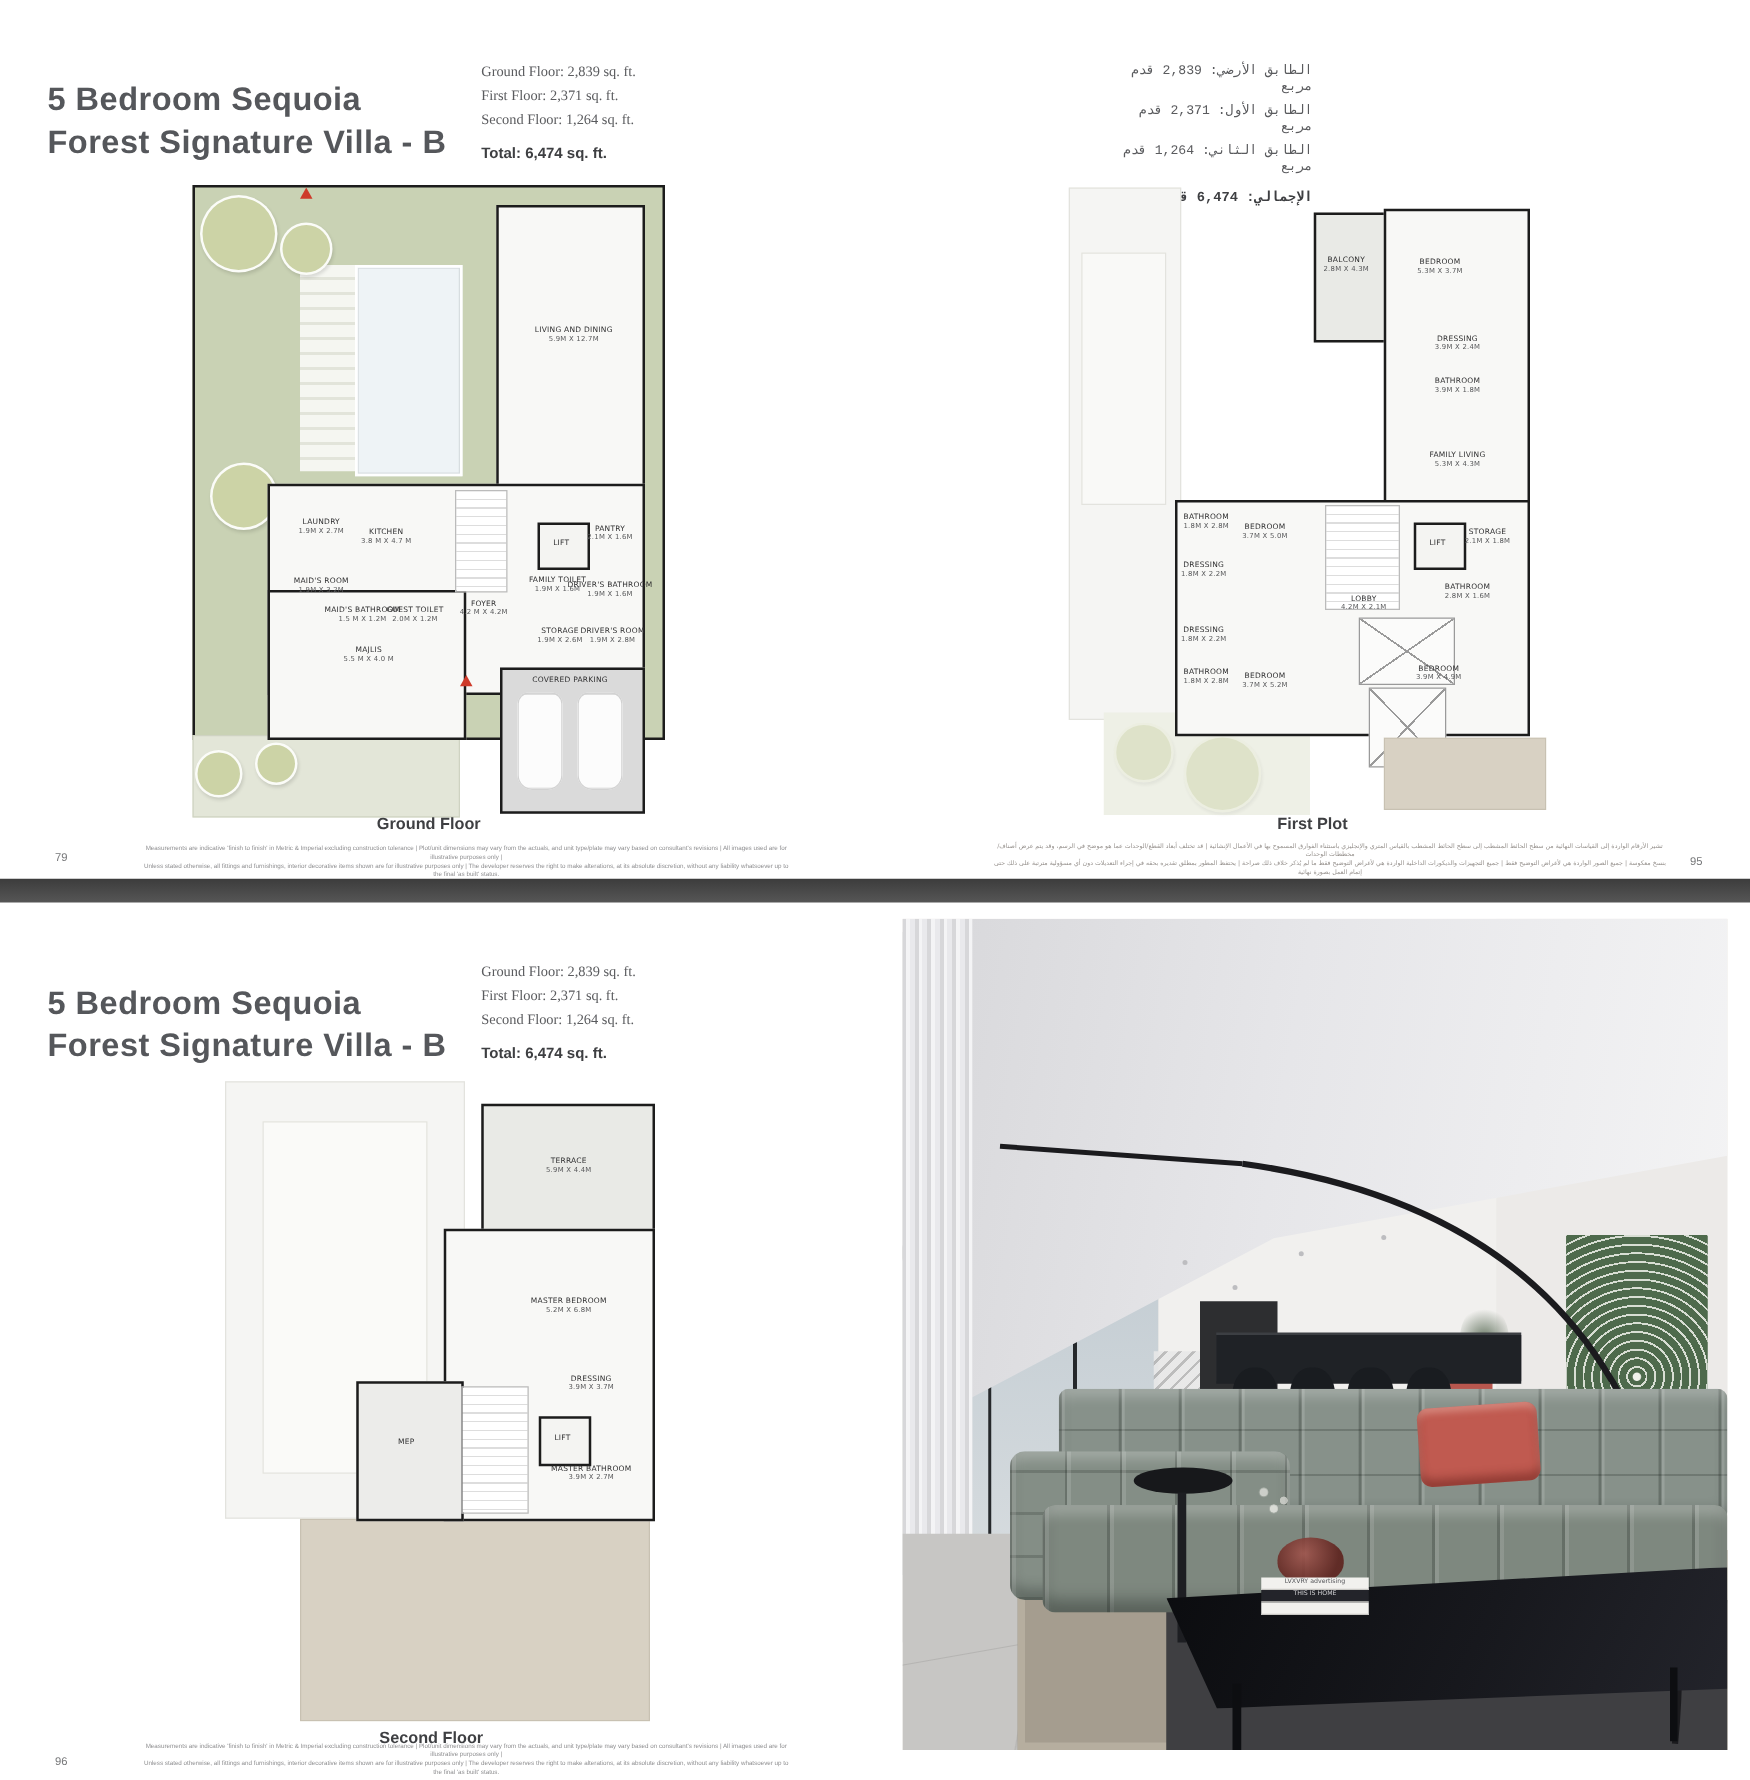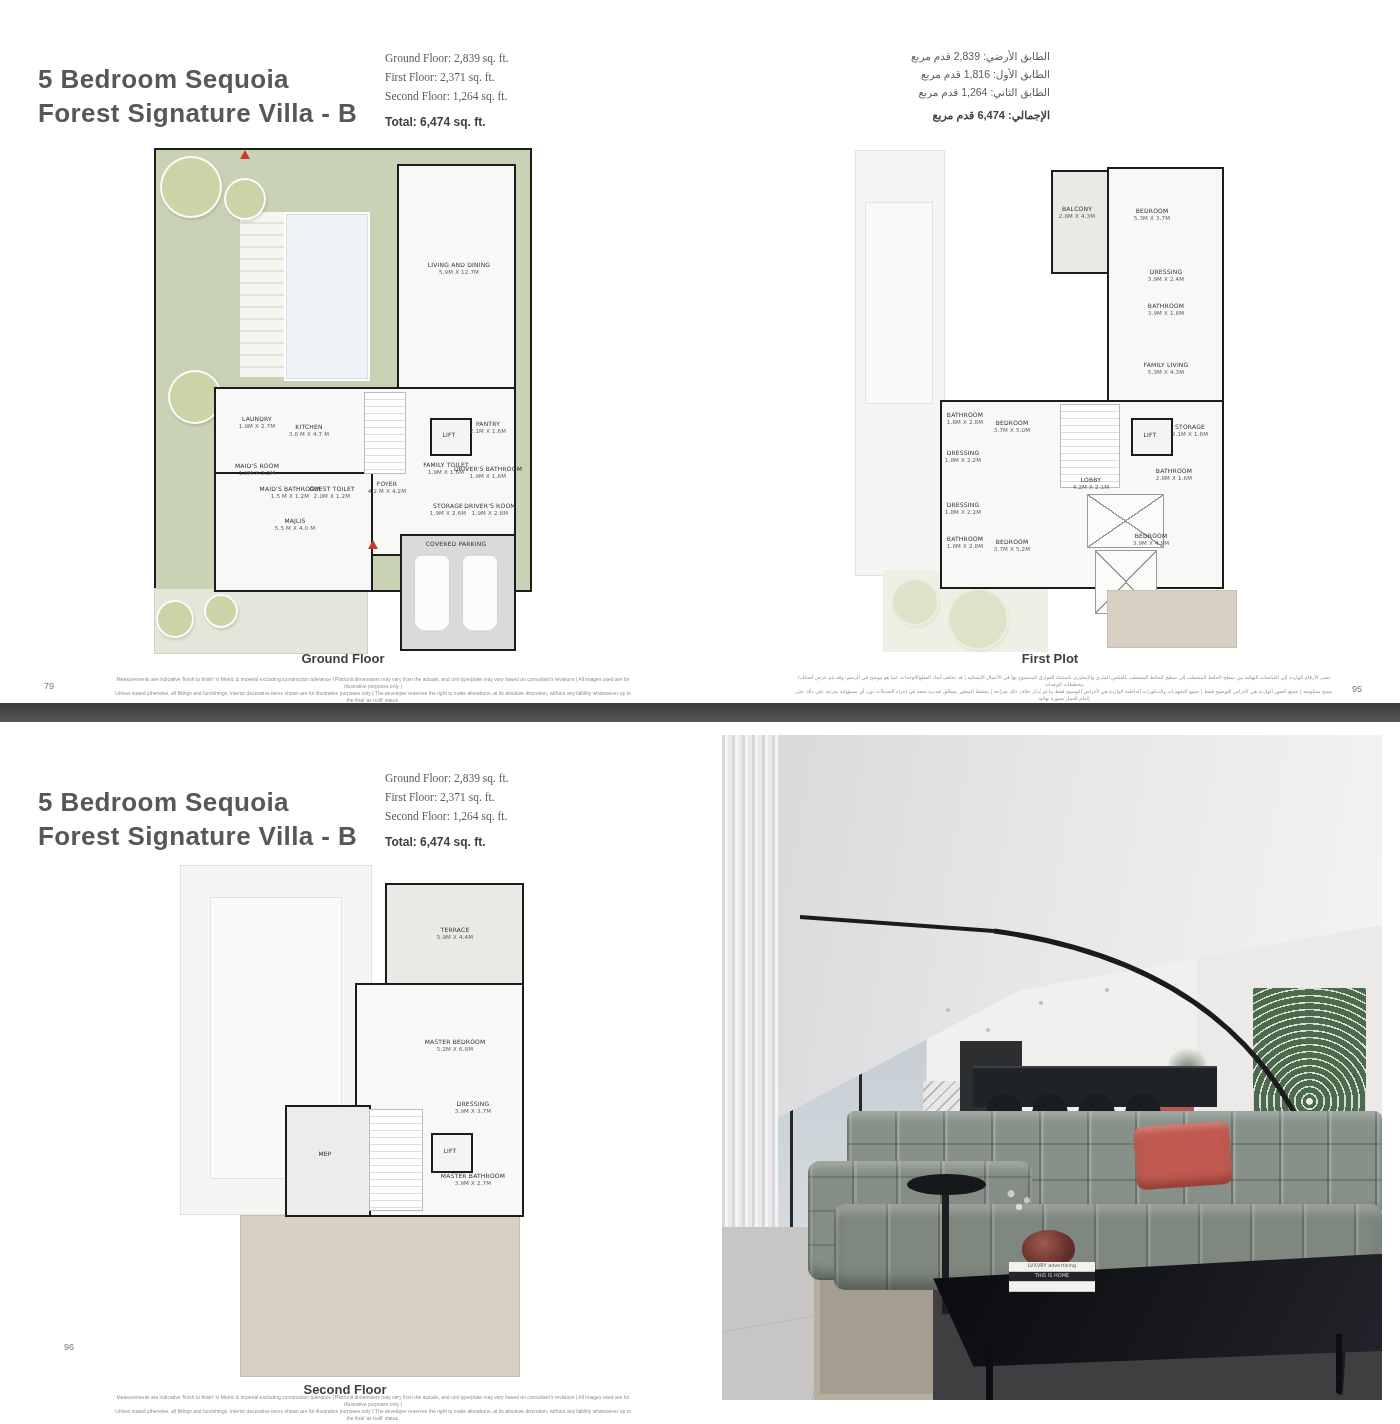--- a/index.html
+++ b/index.html
@@ -7,21 +7,21 @@
           font-family:"Liberation Sans",sans-serif;color:#3d3e42;}
   .abs{position:absolute;}
 
   
   .title-en{font-size:26px;font-weight:700;color:#55575b;line-height:34px;letter-spacing:.4px;}
   .title-ar{font-size:27px;font-weight:700;color:#55575b;line-height:36px;direction:rtl;text-align:right;
             font-family:"DejaVu Sans",sans-serif;}
   .stats{font-family:"Liberation Serif",serif;font-size:11.5px;color:#5a5b5e;}
   .stats .row{margin-bottom:7px;}
   .stats .total{font-family:"Liberation Sans",sans-serif;font-weight:700;font-size:12px;color:#3e3f42;margin-top:13px;}
-  .stats-ar{direction:rtl;text-align:right;font-family:Liberation Sans, sans-serif;font-size:10.5px;color:#5a5b5e;}
+  .stats-ar{direction:rtl;text-align:right;font-family:Liberation Mono, monospace;font-size:10.5px;color:#5a5b5e;}
   .stats-ar .row{margin-bottom:6px;}
   .stats-ar .total{font-weight:700;font-size:11px;color:#3e3f42;margin-top:11px;}
   .floor-caption{font-size:13px;font-weight:700;color:#3e3f42;transform:translateX(-50%);}
 
   
   .fineprint{font-size:5px;line-height:7px;color:#8e8e90;text-align:center;}
   .fineprint.ar{direction:rtl;font-family:"DejaVu Sans",sans-serif;color:#97928e;}
   .pagenum{font-size:9px;color:#77787a;}
 
   
@@ -179,21 +179,21 @@
   <div class="abs pagenum" style="left:44px;top:681px;">79</div>
   <div class="abs fineprint" style="left:112px;top:676px;width:522px;">
     <div>Measurements are indicative 'finish to finish' in Metric &amp; Imperial excluding construction tolerance | Plot/unit dimensions may vary from the actuals, and unit type/plate may vary based on consultant's revisions | All images used are for illustrative purposes only |</div>
     <div>Unless stated otherwise, all fittings and furnishings, interior decorative items shown are for illustrative purposes only | The developer reserves the right to make alterations, at its absolute discretion, without any liability whatsoever up to the final 'as built' status.</div>
   </div>
 
   <div class="abs title-ar" style="left:1000px;top:60px;width:368px;">
   </div>
   <div class="abs stats-ar" style="left:888px;top:50px;width:162px;">
     <div class="row">الطابق الأرضي: 2,839 قدم مربع</div>
-    <div class="row">الطابق الأول: 1,816 قدم مربع</div>
+    <div class="row">الطابق الأول: 2,371 قدم مربع</div>
     <div class="row">الطابق الثاني: 1,264 قدم مربع</div>
     <div class="total">الإجمالي: 6,474 قدم مربع</div>
   </div>
 
   <div class="plan" style="left:855px;top:142px;width:385px;height:515px;">
     <div class="faded" style="left:0px;top:8px;width:88px;height:424px;"></div>
     <div class="faded" style="left:10px;top:60px;width:66px;height:200px;background:#f9f9f7;"></div>
     <div class="abs" style="left:28px;top:428px;width:165px;height:82px;background:#eef0e6;"></div>
     <div class="tree faint" style="left:36px;top:436px;width:44px;height:44px;"></div>
     <div class="tree faint" style="left:92px;top:446px;width:58px;height:58px;"></div>
@@ -254,21 +254,21 @@
     <div class="lift-box" style="left:276px;top:268px;width:38px;height:36px;"></div>
     <div class="rlabel" style="left:300px;top:68px;"><span>TERRACE</span><span class="dims">5.9M X 4.4M</span></div>
     <div class="rlabel" style="left:300px;top:180px;"><span>MASTER BEDROOM</span><span class="dims">5.2M X 6.8M</span></div>
     <div class="rlabel" style="left:318px;top:242px;"><span>DRESSING</span><span class="dims">3.9M X 3.7M</span></div>
     <div class="rlabel" style="left:295px;top:286px;"><span>LIFT</span></div>
     <div class="rlabel" style="left:318px;top:314px;"><span>MASTER BATHROOM</span><span class="dims">3.9M X 2.7M</span></div>
     <div class="rlabel" style="left:170px;top:289px;"><span>MEP</span></div>
   </div>
   <div class="abs floor-caption" style="left:345px;top:1382px;">Second Floor</div>
 
-  <div class="abs pagenum" style="left:44px;top:1342px;margin-left:20px;">96</div>
+  <div class="abs pagenum" style="left:44px;top:1404px;">96</div>
   <div class="abs fineprint" style="left:112px;top:1394px;width:522px;">
     <div>Measurements are indicative 'finish to finish' in Metric &amp; Imperial excluding construction tolerance | Plot/unit dimensions may vary from the actuals, and unit type/plate may vary based on consultant's revisions | All images used are for illustrative purposes only |</div>
     <div>Unless stated otherwise, all fittings and furnishings, interior decorative items shown are for illustrative purposes only | The developer reserves the right to make alterations, at its absolute discretion, without any liability whatsoever up to the final 'as built' status.</div>
   </div>
 
   <div class="photo">
     <div class="ph-rightwall"></div>
     <div class="ph-window">
       <div class="ph-treesil"></div>
       <div class="ph-mullions"></div>

